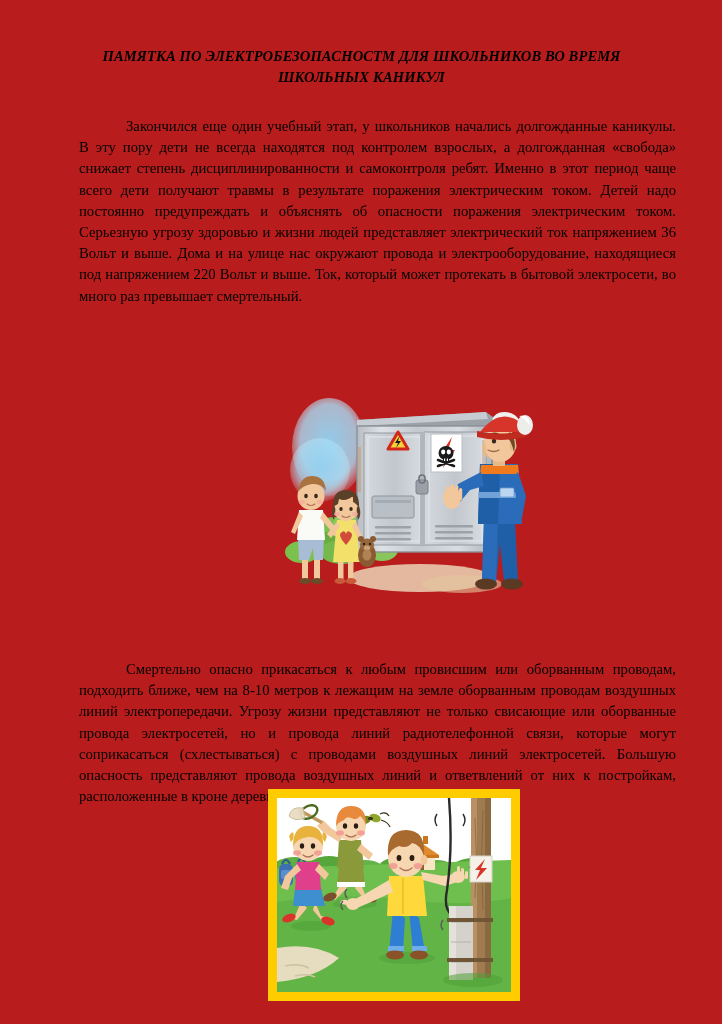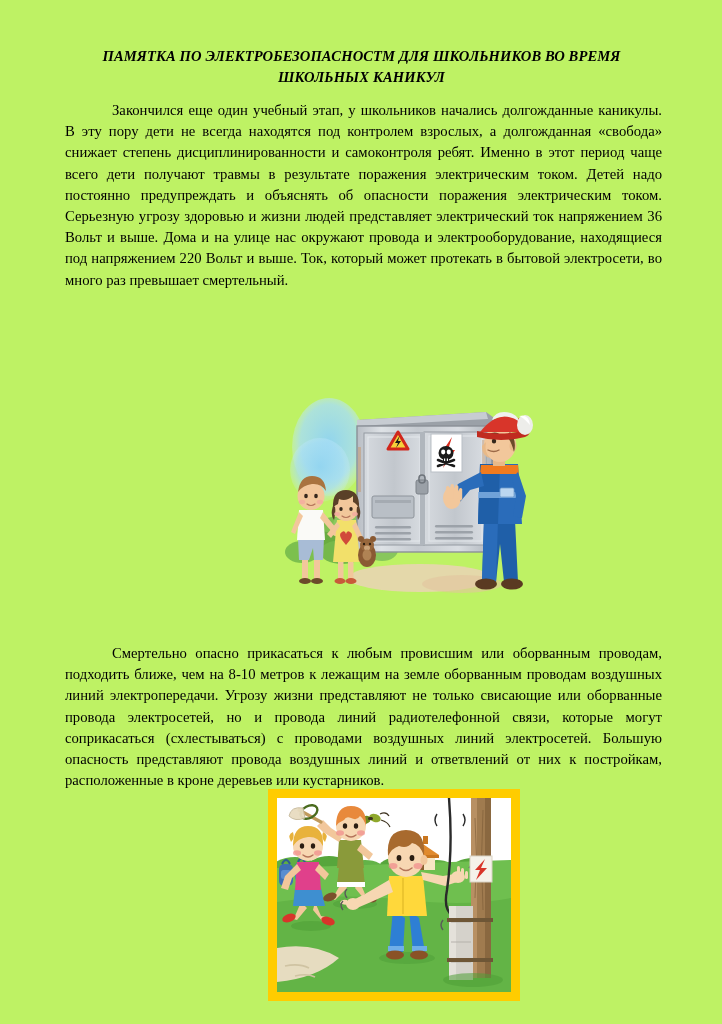--- a/index.html
+++ b/index.html
@@ -12,44 +12,45 @@
     height: 1024px;
     font-family: "Liberation Serif", "DejaVu Serif", serif;
     color: #000000;
     overflow: hidden;
     position: relative;
   }
   .page {
     position: relative;
     width: 722px;
     height: 1024px;
-    background: #bef264;
+    background: #b91c1c;
   }
   .doc-title {
     position: absolute;
     left: 63px;
     top: 46px;
     width: 597px;
     text-align: center;
     font-weight: bold;
     font-style: italic;
     font-size: 14.6px;
     line-height: 21px;
     letter-spacing: 0.1px;
   }
   .body-text {
     position: absolute;
-    left: 65px;
+    left: 79px;
     width: 597px;
     text-align: justify;
     text-align-last: left;
     font-size: 14.7px;
     line-height: 21.2px;
     text-indent: 47px;
     hyphens: none;
+    margin-top: 16px;
   }
   #para-1 { top: 100px; }
   #para-2 { top: 293px; }
   #para-3 { top: 643px; }
 
   
   .illus-1 {
     position: absolute;
     left: 272px;
     top: 392px;

